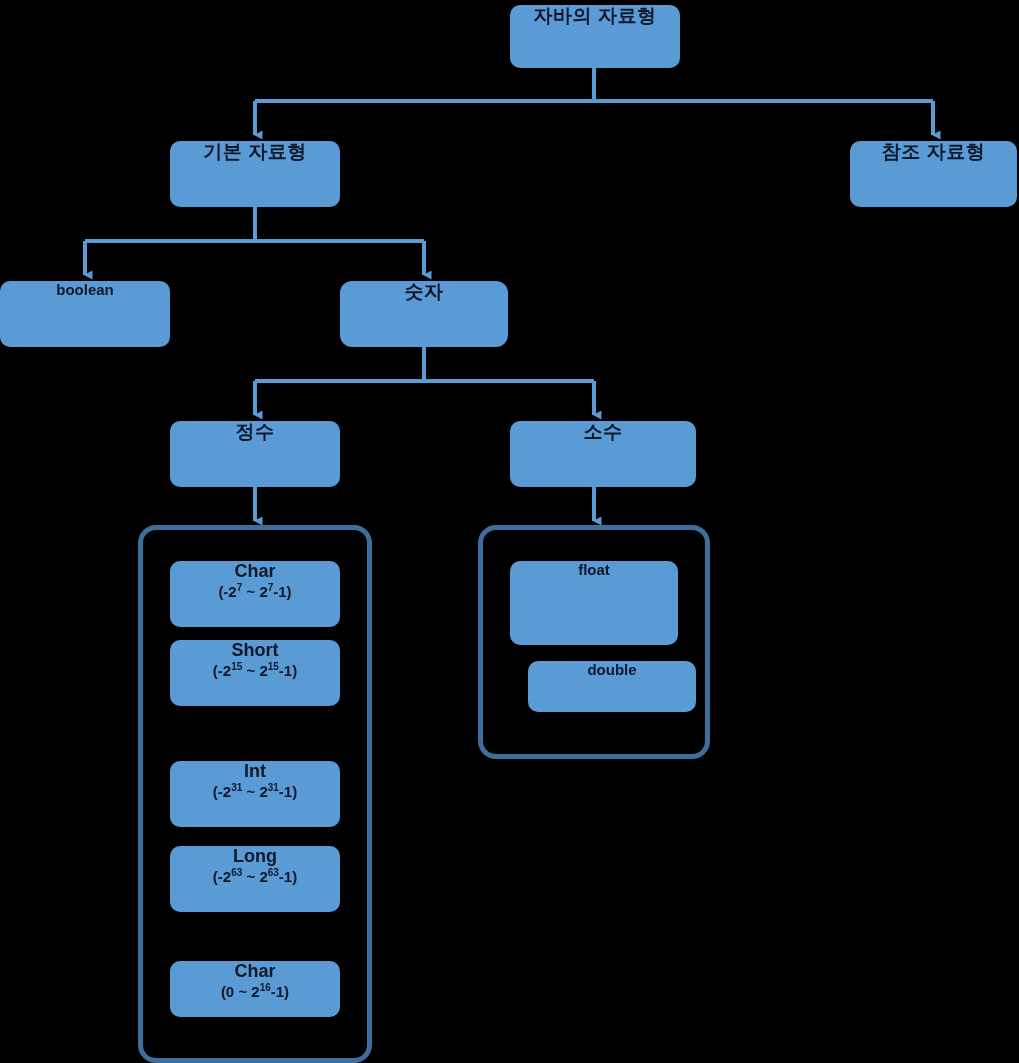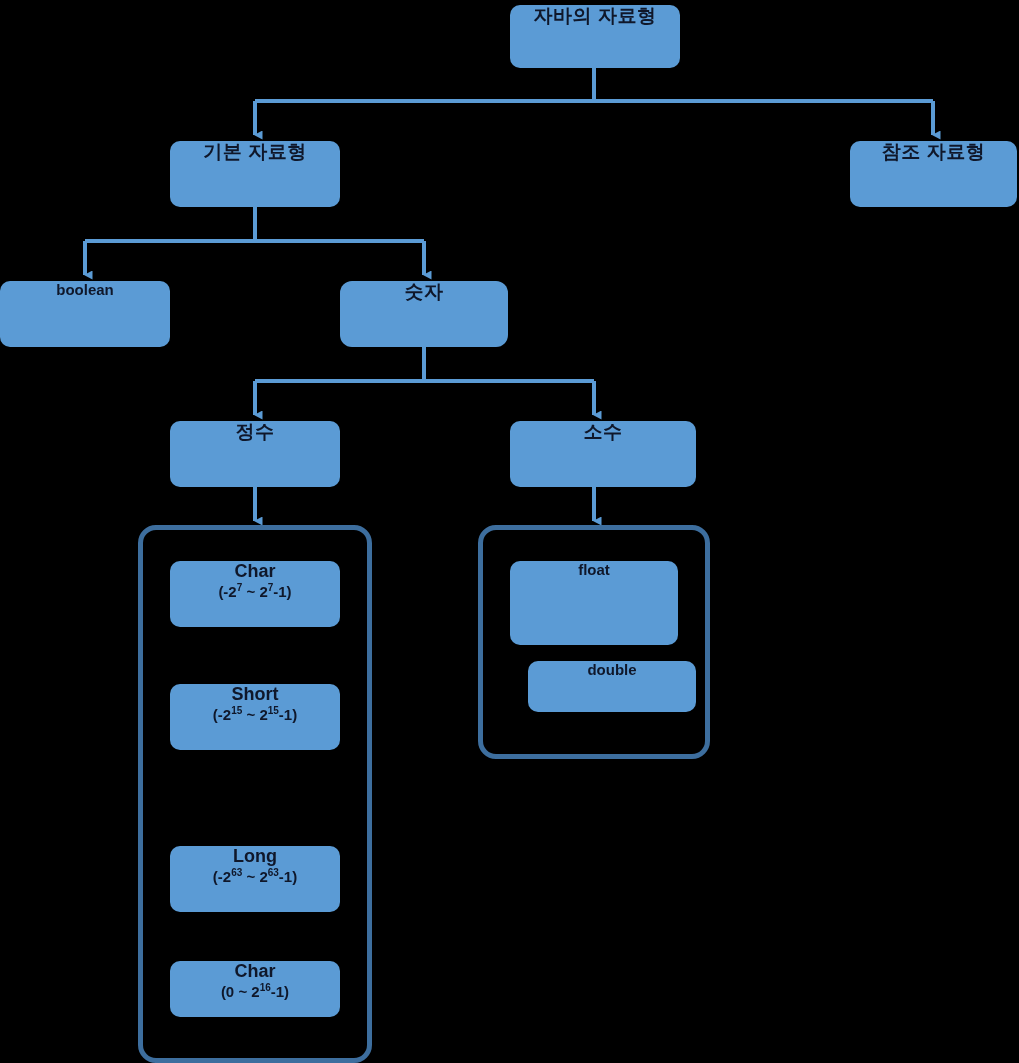--- a/index.html
+++ b/index.html
@@ -135,25 +135,29 @@
     <span class="title">소수</span>
   </div>
 
   <div class="group-box" style="left:138px; top:525px; width:234px; height:538px;"></div>
 
   <div class="node leaf" style="left:170px; top:561px; width:170px; height:66px;">
     <span class="title">Char</span>
     <span class="range"><span>(-2</span><sup>7</sup><span> ~ 2</span><sup>7</sup><span>-1)</span></span>
   </div>
 
-  <div class="node leaf" style="left:170px; top:684px; width:170px; height:66px;">
+  <div class="node leaf" style="left:170px; top:640px; width:170px; height:66px;">
     <span class="title">Short</span>
     <span class="range"><span>(-2</span><sup>15</sup><span> ~ 2</span><sup>15</sup><span>-1)</span></span>
   </div>
 
+  <div class="node leaf" style="left:170px; top:761px; width:170px; height:66px;">
+    <span class="title">Int</span>
+    <span class="range"><span>(-2</span><sup>31</sup><span> ~ 2</span><sup>31</sup><span>-1)</span></span>
+  </div>
 
   <div class="node leaf" style="left:170px; top:846px; width:170px; height:66px;">
     <span class="title">Long</span>
     <span class="range"><span>(-2</span><sup>63</sup><span> ~ 2</span><sup>63</sup><span>-1)</span></span>
   </div>
 
   <div class="node leaf" style="left:170px; top:961px; width:170px; height:56px;">
     <span class="title">Char</span>
     <span class="range"><span>(0</span><sup></sup><span> ~ 2</span><sup>16</sup><span>-1)</span></span>
   </div>

